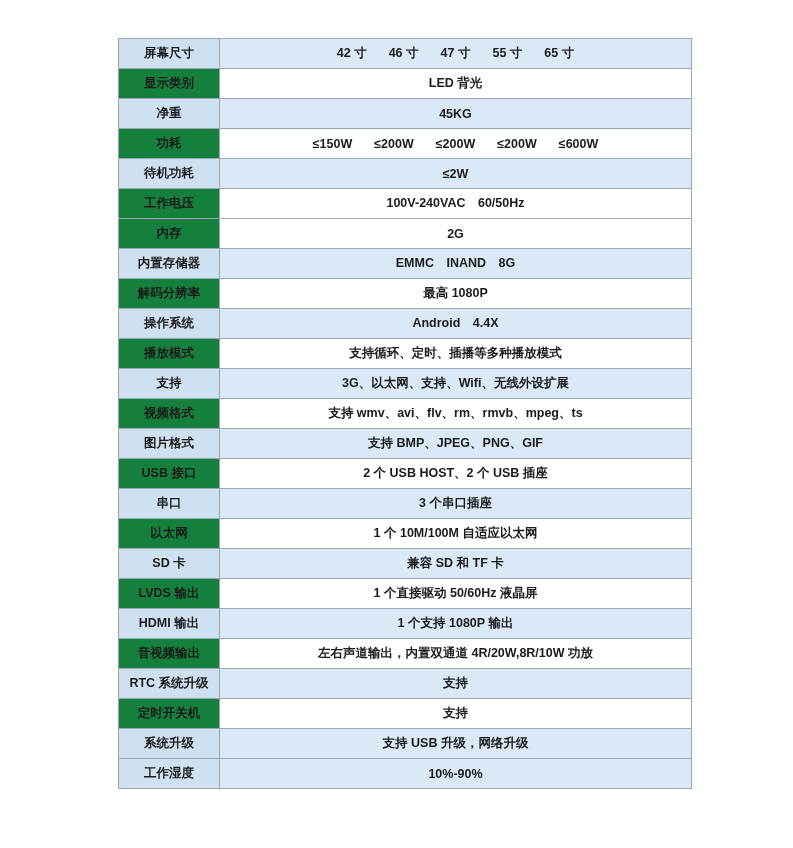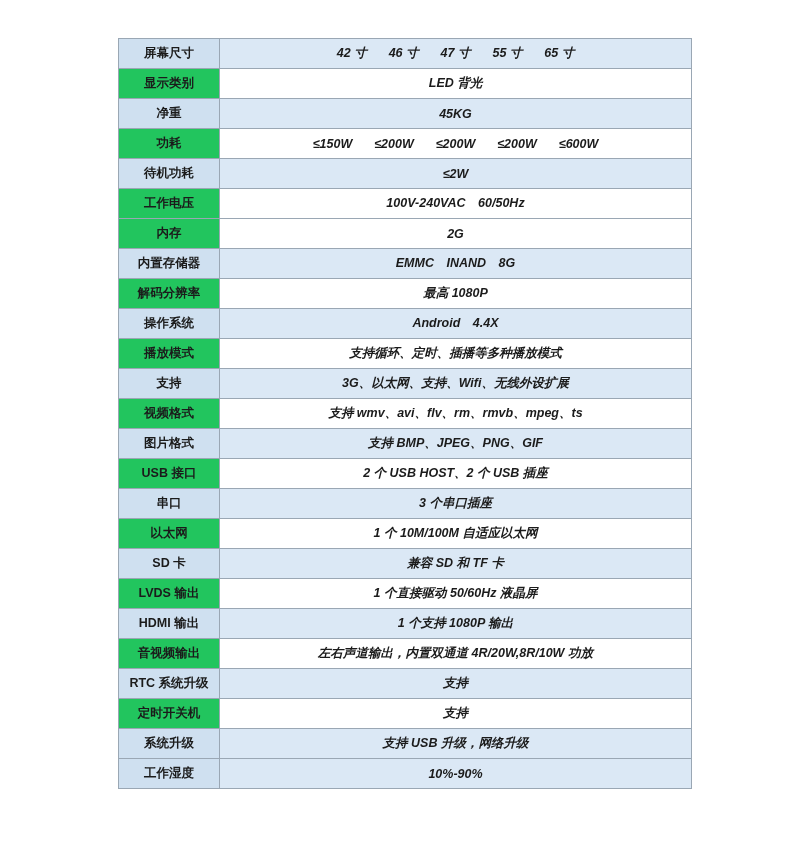--- a/index.html
+++ b/index.html
@@ -32,26 +32,25 @@
     font-size: 12.5px;
     font-weight: bold;
     color: #1b1b1b;
     text-align: center;
     vertical-align: middle;
     white-space: nowrap;
     overflow: hidden;
   }
   td.label-cell {
     width: 92px;
-    background: #22c55e;
+    background: #15803d;
   }
   td.value-cell {
     width: 463px;
     background: #ffffff;
-    font-style: italic;
   }
   tr.alt td.value-cell {
     background: #dbe8f5;
   }
   tr.alt td.label-cell {
     background: #cfe0f0;
   }
   .val-parts {
     display: inline-block;
   }

